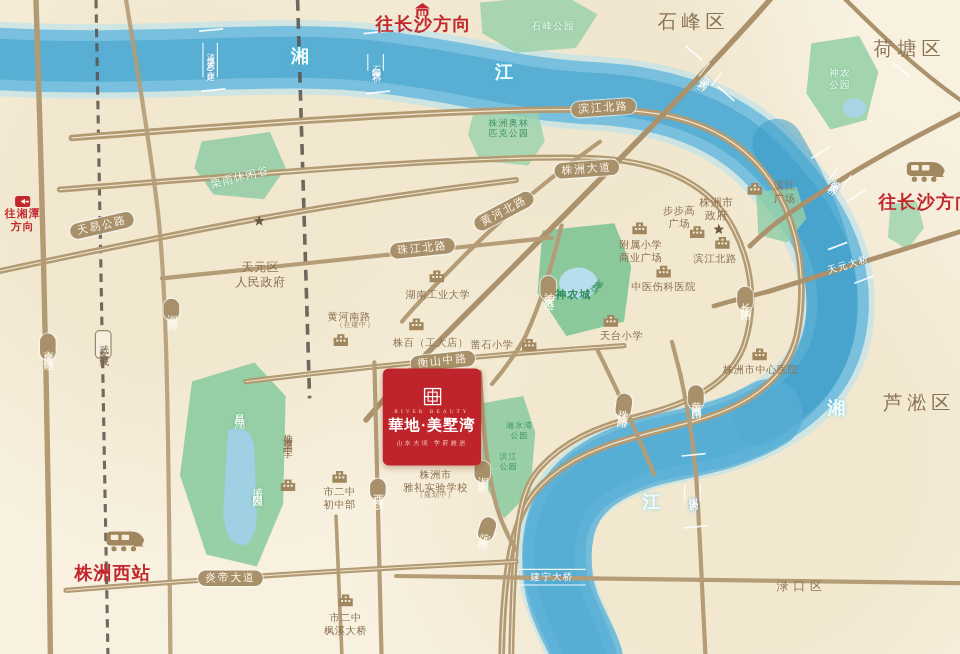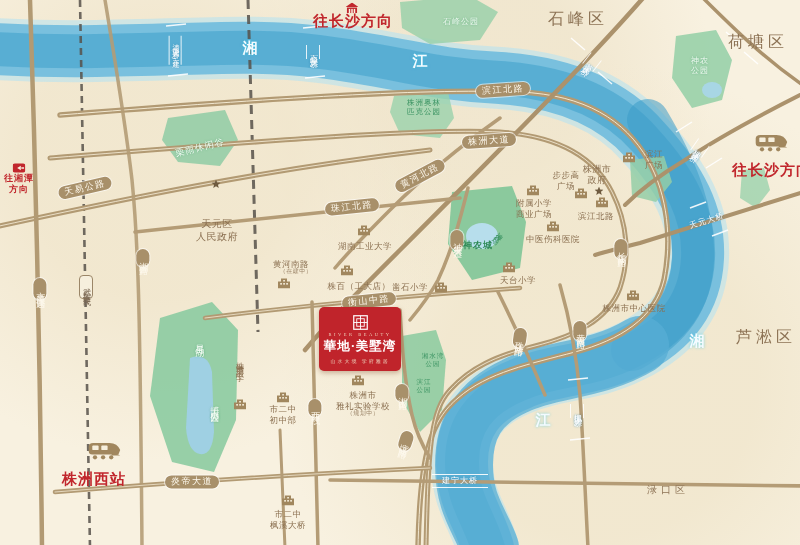--- a/index.html
+++ b/index.html
@@ -22,21 +22,21 @@
   .bridge{color:#fff;font-size:8px;letter-spacing:1px;text-shadow:0 0 2px rgba(60,140,180,.8);}
   .bridge.v{border-left:1px solid rgba(255,255,255,.85);border-right:1px solid rgba(255,255,255,.85);padding:3px 1px;}
   .bridge.bh{border-top:1px solid rgba(255,255,255,.9);border-bottom:1px solid rgba(255,255,255,.9);padding:1px 10px;}
   .poi{color:#8a6f50;font-size:8.5px;letter-spacing:.5px;}
   .poi.tiny{font-size:6px;color:#9b8468;}
   .park{color:#3c9463;font-size:8px;letter-spacing:1px;}
   .park.pale{color:rgba(246,253,246,.95);text-shadow:0 0 2px rgba(70,160,110,.7);}
   .park.dark{color:#2e8a57;font-weight:bold;}
   .red{color:#c1272d;font-size:15px;font-weight:bold;letter-spacing:1px;}
   .micon{position:absolute;z-index:4;transform:translate(-50%,-50%);}
-  #project-card{position:absolute;left:319px;top:307px;width:82px;height:64px;z-index:6;
+  #project-card{position:absolute;left:319px;top:307px;width:82px;height:81px;z-index:6;
     background:#c0242b;border-radius:5px;box-shadow:0 2px 5px rgba(120,60,30,.35);
     display:flex;flex-direction:column;align-items:center;justify-content:center;gap:1px;}
   #project-card .card-logo{width:15px;height:15px;margin-bottom:1px;}
   #project-card .card-en{color:#f0d3bb;font-size:4.5px;letter-spacing:2.5px;}
   #project-card .card-title{color:#ffffff;font-size:12.5px;font-weight:bold;letter-spacing:1px;}
   #project-card .card-slogan{color:#edd2bc;font-size:5px;letter-spacing:2px;margin-top:2px;}
 </style>
 </head>
 <body>
 

